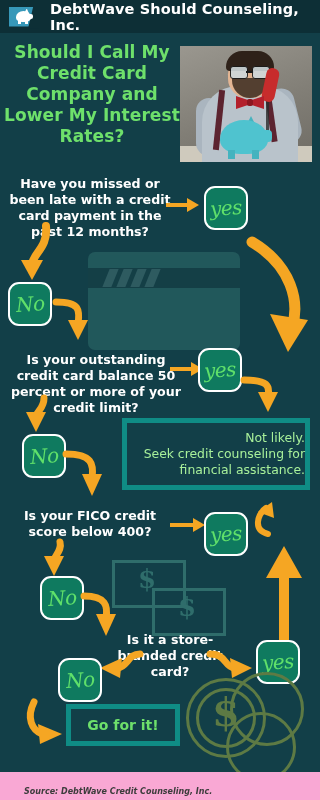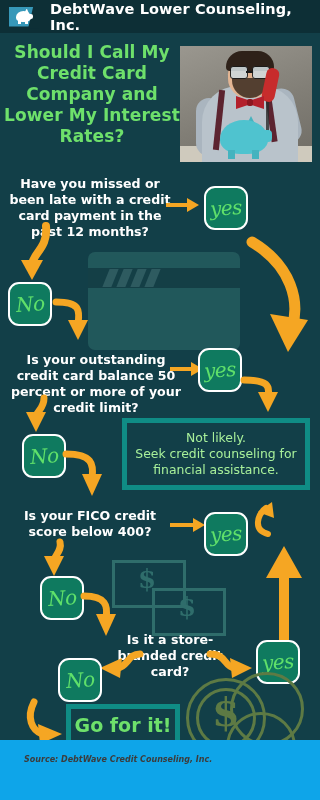--- a/index.html
+++ b/index.html
@@ -99,52 +99,52 @@
   .coin.c2{left:10px;top:16px;width:60px;height:60px;}
   .coin.c3{left:44px;top:0;width:74px;height:74px;}
   .coin.c4{left:40px;top:40px;width:70px;height:70px;}
   .coins .cds{position:absolute;left:26px;top:16px;color:#5d7a44;font-size:40px;font-weight:bold;
                font-family:"DejaVu Serif", serif;}
 
   
   .resultbox{position:absolute;left:122px;top:418px;width:188px;height:72px;
              border:5px solid #0f8c85;background:#123f48;box-sizing:border-box;
              display:flex;align-items:center;justify-content:center;}
-  .resultbox p{margin:0;color:#a8f09a;font-size:12.4px;line-height:1.3;text-align:center;
+  .resultbox p{margin:0;color:#a8f09a;font-size:12.4px;line-height:1.3;text-align:right;
                font-family:"DejaVu Sans", sans-serif;}
   .gobox{position:absolute;left:66px;top:704px;width:114px;height:42px;
          border:5px solid #0f8c85;background:#123f48;box-sizing:border-box;
          display:flex;align-items:center;justify-content:center;}
-  .gobox span{color:#6ee06b;font-size:19px;font-weight:bold;font-family:"DejaVu Sans", sans-serif;}
+  .gobox span{color:#6ee06b;font-size:14px;font-weight:bold;font-family:"DejaVu Sans", sans-serif;}
 
   
   .arrow{position:absolute;}
   .arrow svg{display:block;overflow:visible;}
 
   
-  .footer{position:absolute;left:0;bottom:0;width:320px;height:60px;background:#0ea5e9;}
+  .footer{position:absolute;left:0;bottom:0;width:320px;height:28px;background:#f9a8d4;}
   .footer span{position:absolute;left:24px;top:15px;color:#3c3c3c;font-size:8px;font-style:italic;
                font-weight:bold;font-family:"DejaVu Sans", sans-serif;}
 </style>
 </head>
 <body>
 
 <div id="root">
 
   <div class="header">
     <div class="logo">
       <div class="tagbg"></div>
         <div class="tagbg2"></div>
       <div class="pig"></div>
         <div class="pigsnout"></div>
         <div class="pigear"></div>
       <div class="pigleg1"></div>
         <div class="pigleg2"></div>
     </div>
-    <div class="brand">DebtWave Lower Counseling, Inc.</div>
+    <div class="brand">DebtWave Should Counseling, Inc.</div>
   </div>
 
   <div class="title">Should I Call My Credit Card Company and Lower My Interest Rates?</div>
 
   <div class="photo">
     <div class="ph-wall"></div>
       <div class="ph-desk"></div>
     <div class="ph-armL"></div>
       <div class="ph-armR"></div>
     <div class="ph-body"></div>

